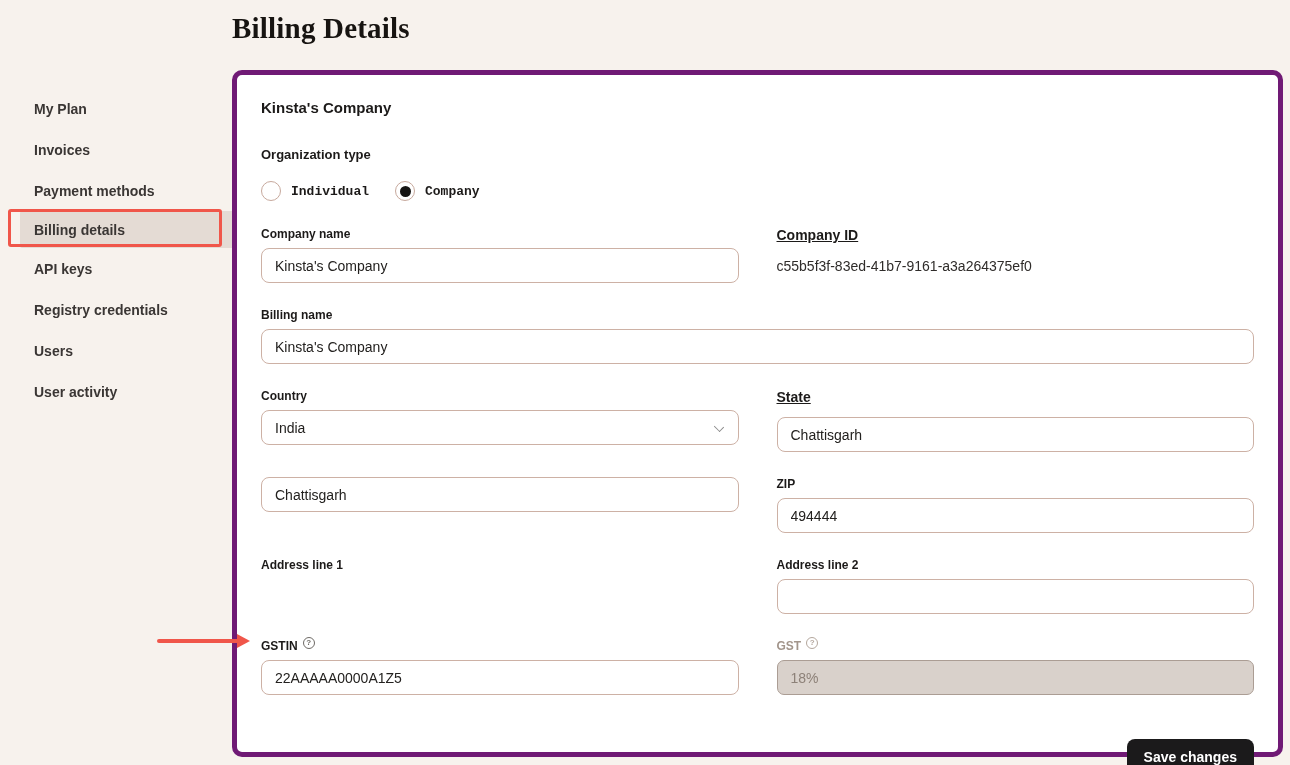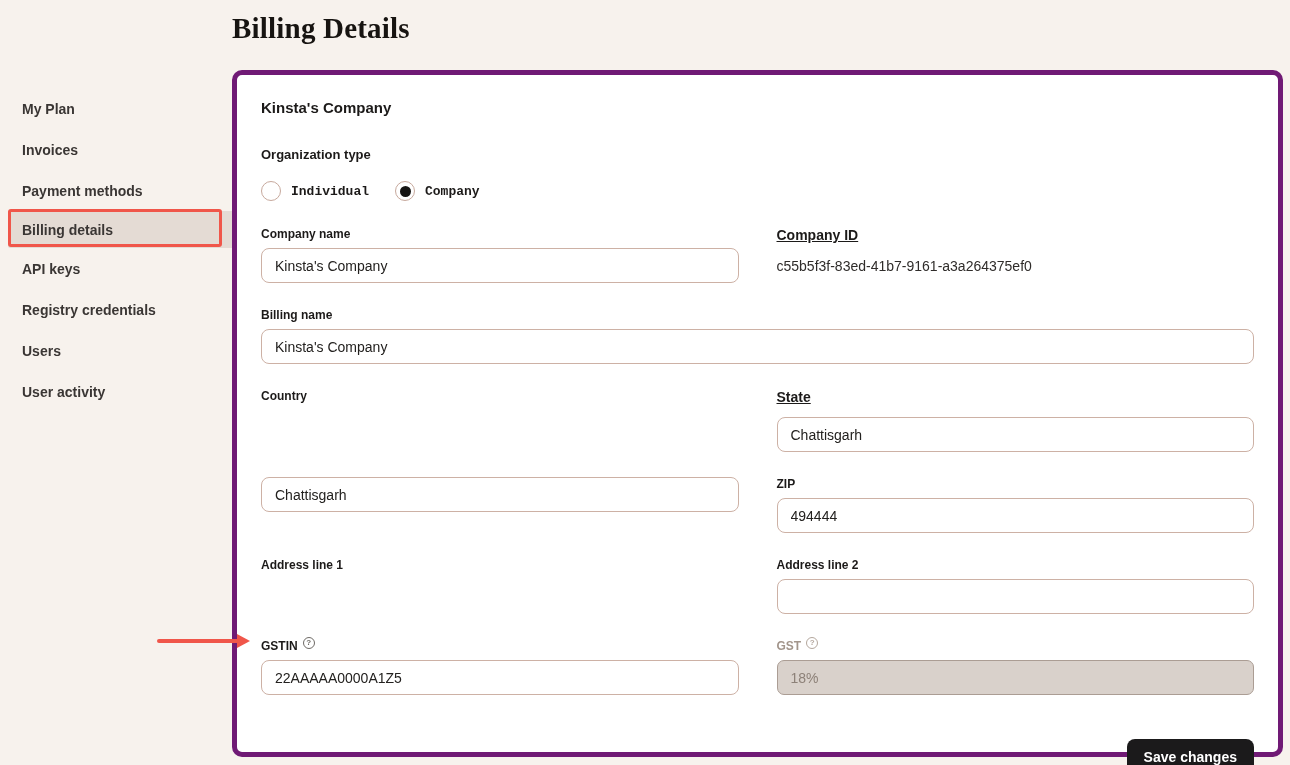--- a/index.html
+++ b/index.html
@@ -13,21 +13,21 @@
 
   
   .page-title {
     position:absolute; left:232px; top:12px;
     font-family:"Liberation Serif", serif;
     font-size:29px; font-weight:600; color:#171411;
     letter-spacing:.2px;
   }
 
   
-  .sidebar { position:absolute; left:0; top:88px; width:280px; }
+  .sidebar { position:absolute; left:12px; top:88px; width:280px; }
   .side-item {
     height:41px; display:flex; align-items:center;
     padding-left:22px; font-size:14px; font-weight:600; color:#3a3634;
     cursor:pointer;
   }
   .side-item.active {
     background:#e4dbd4;
     margin:0 10px 0 8px; padding-left:14px; border-radius:2px;
     height:37px;
   }
@@ -157,20 +157,24 @@
       <div class="static-value">c55b5f3f-83ed-41b7-9161-a3a264375ef0</div>
     </div>
 
     <div class="field span2">
       <div class="field-label">Billing name</div>
       <input class="text-input" type="text" value="Kinsta's Company" style="">
     </div>
 
     <div class="field">
       <div class="field-label">Country</div>
+      <div class="select-wrap">
+        <input class="text-input" type="text" readonly="" value="India" style="">
+        <span class="chevron-down"></span>
+      </div>
     </div>
 
     <div class="field">
       <div class="field-label lg">State</div>
       <input class="text-input" type="text" value="Chattisgarh" style="">
     </div>
 
     <div class="field">
       <input class="text-input" type="text" value="Chattisgarh" style="">
     </div>

